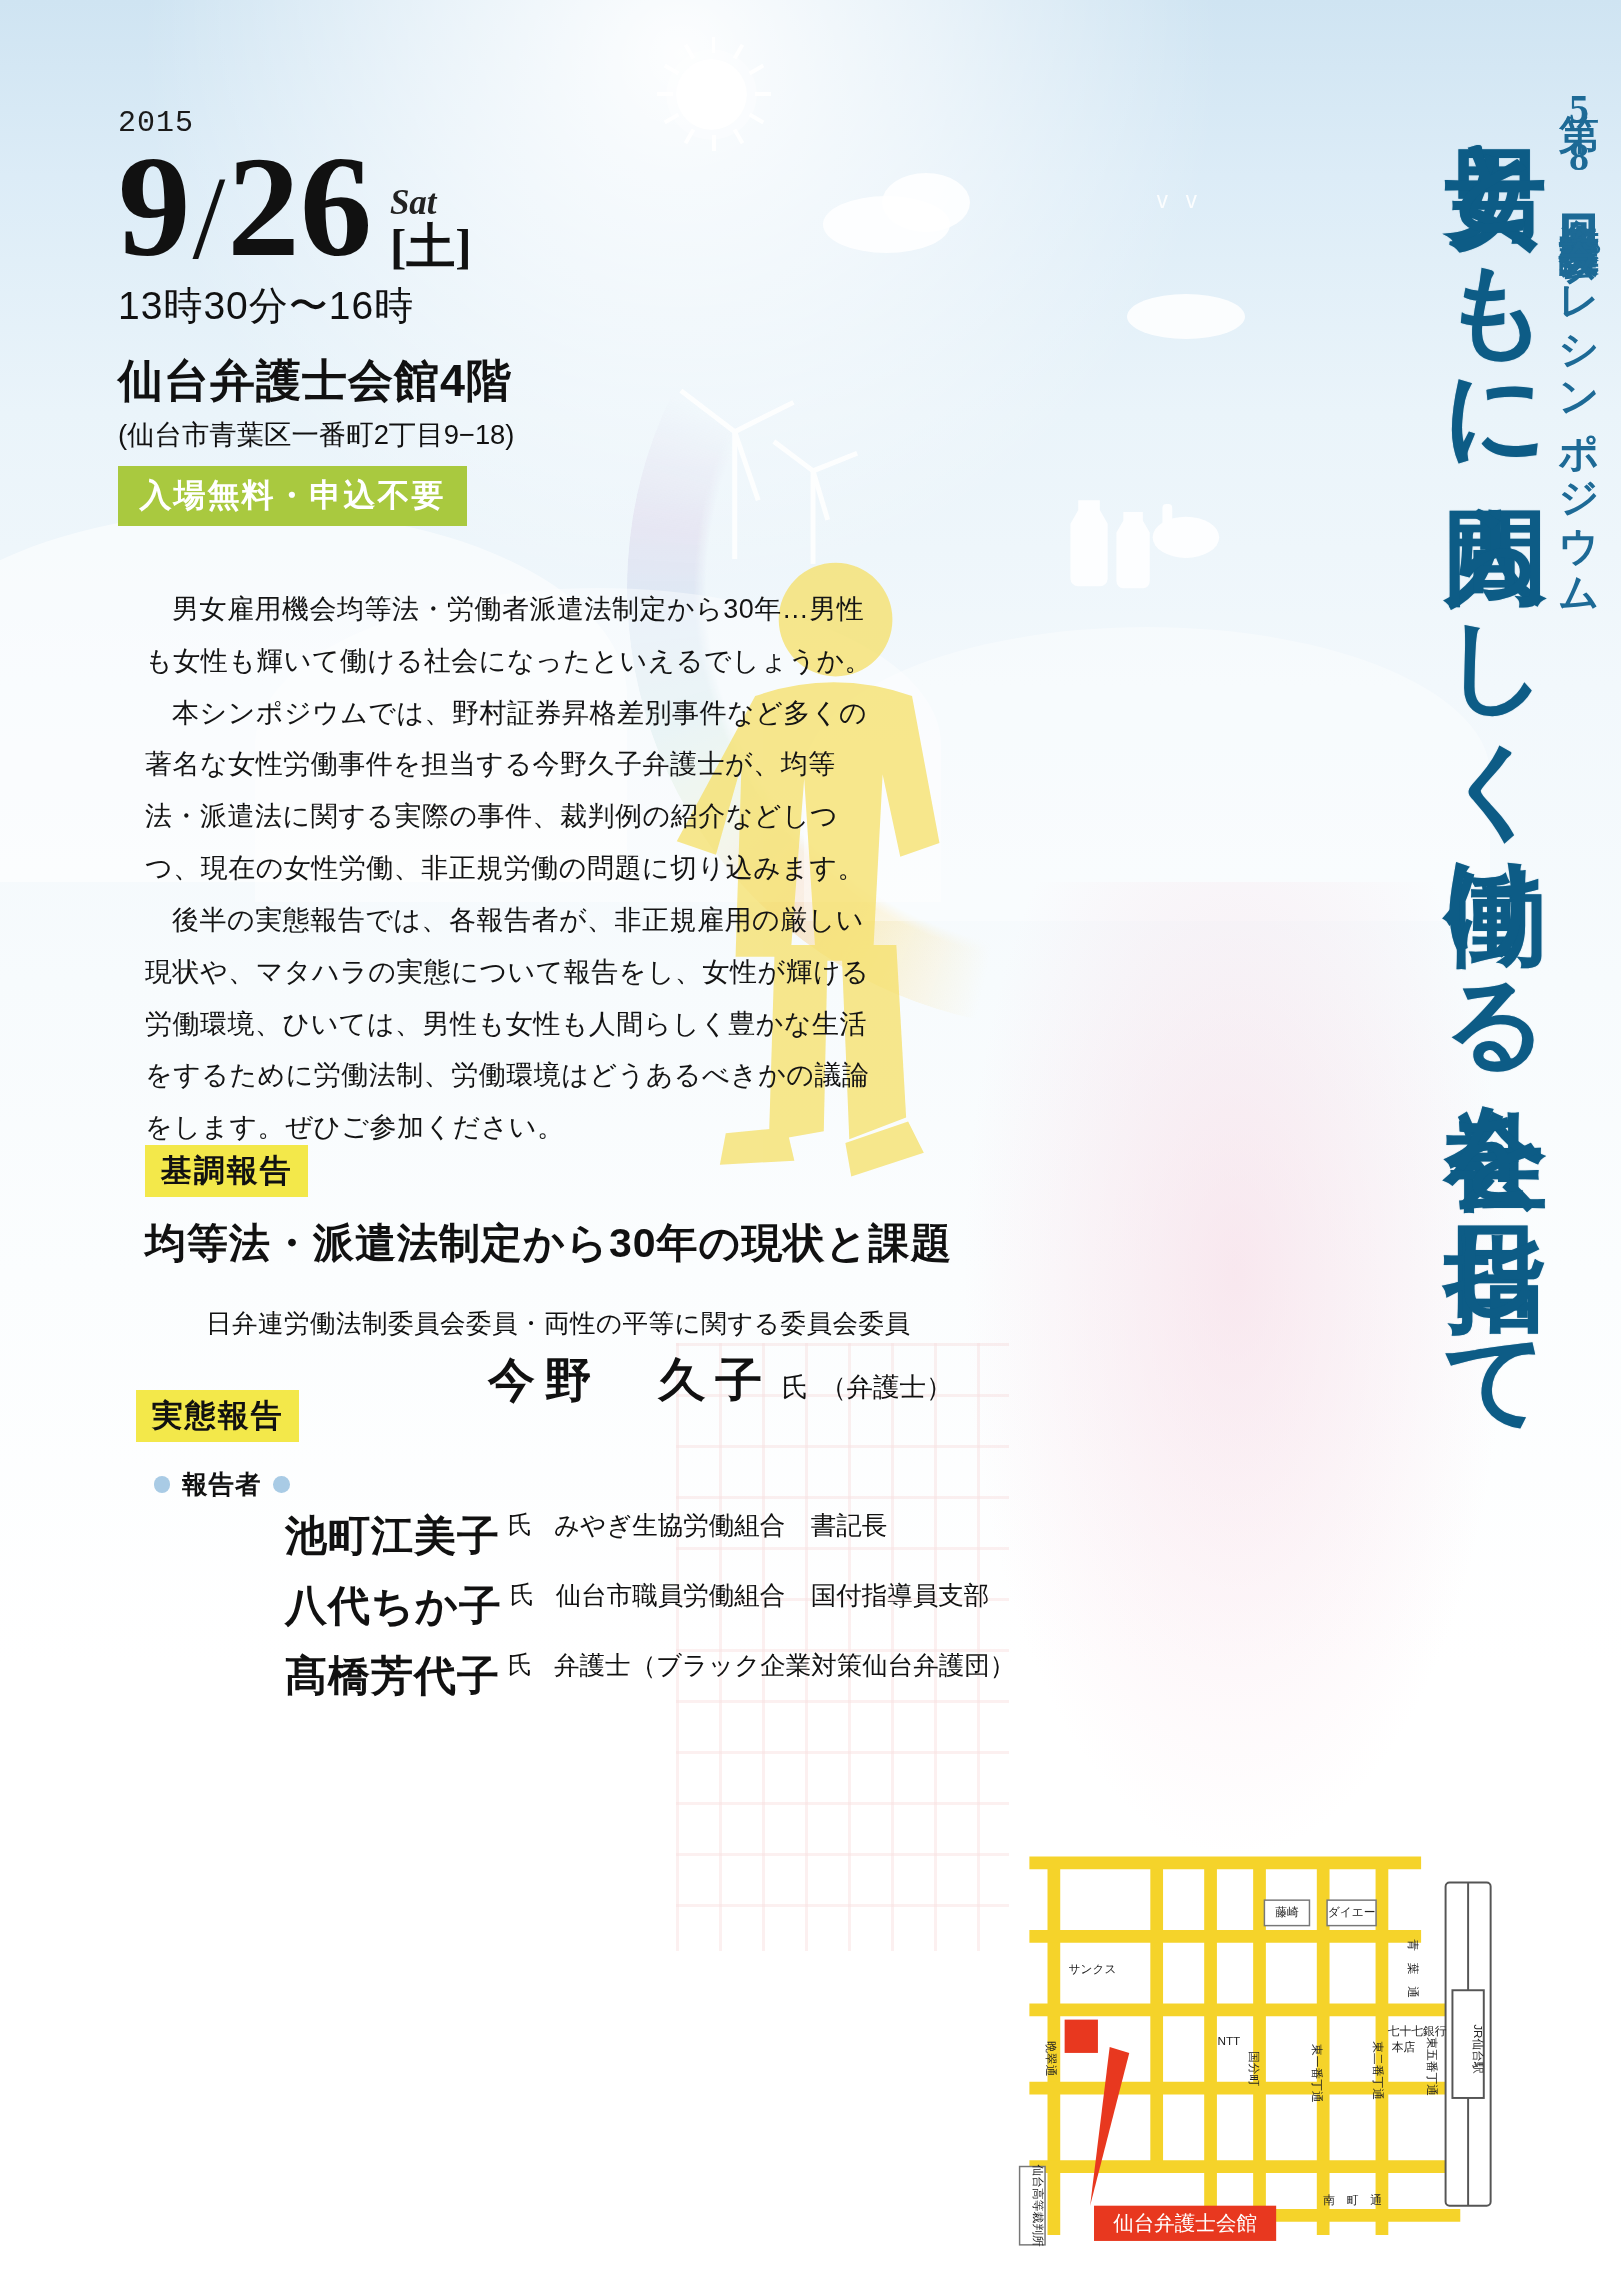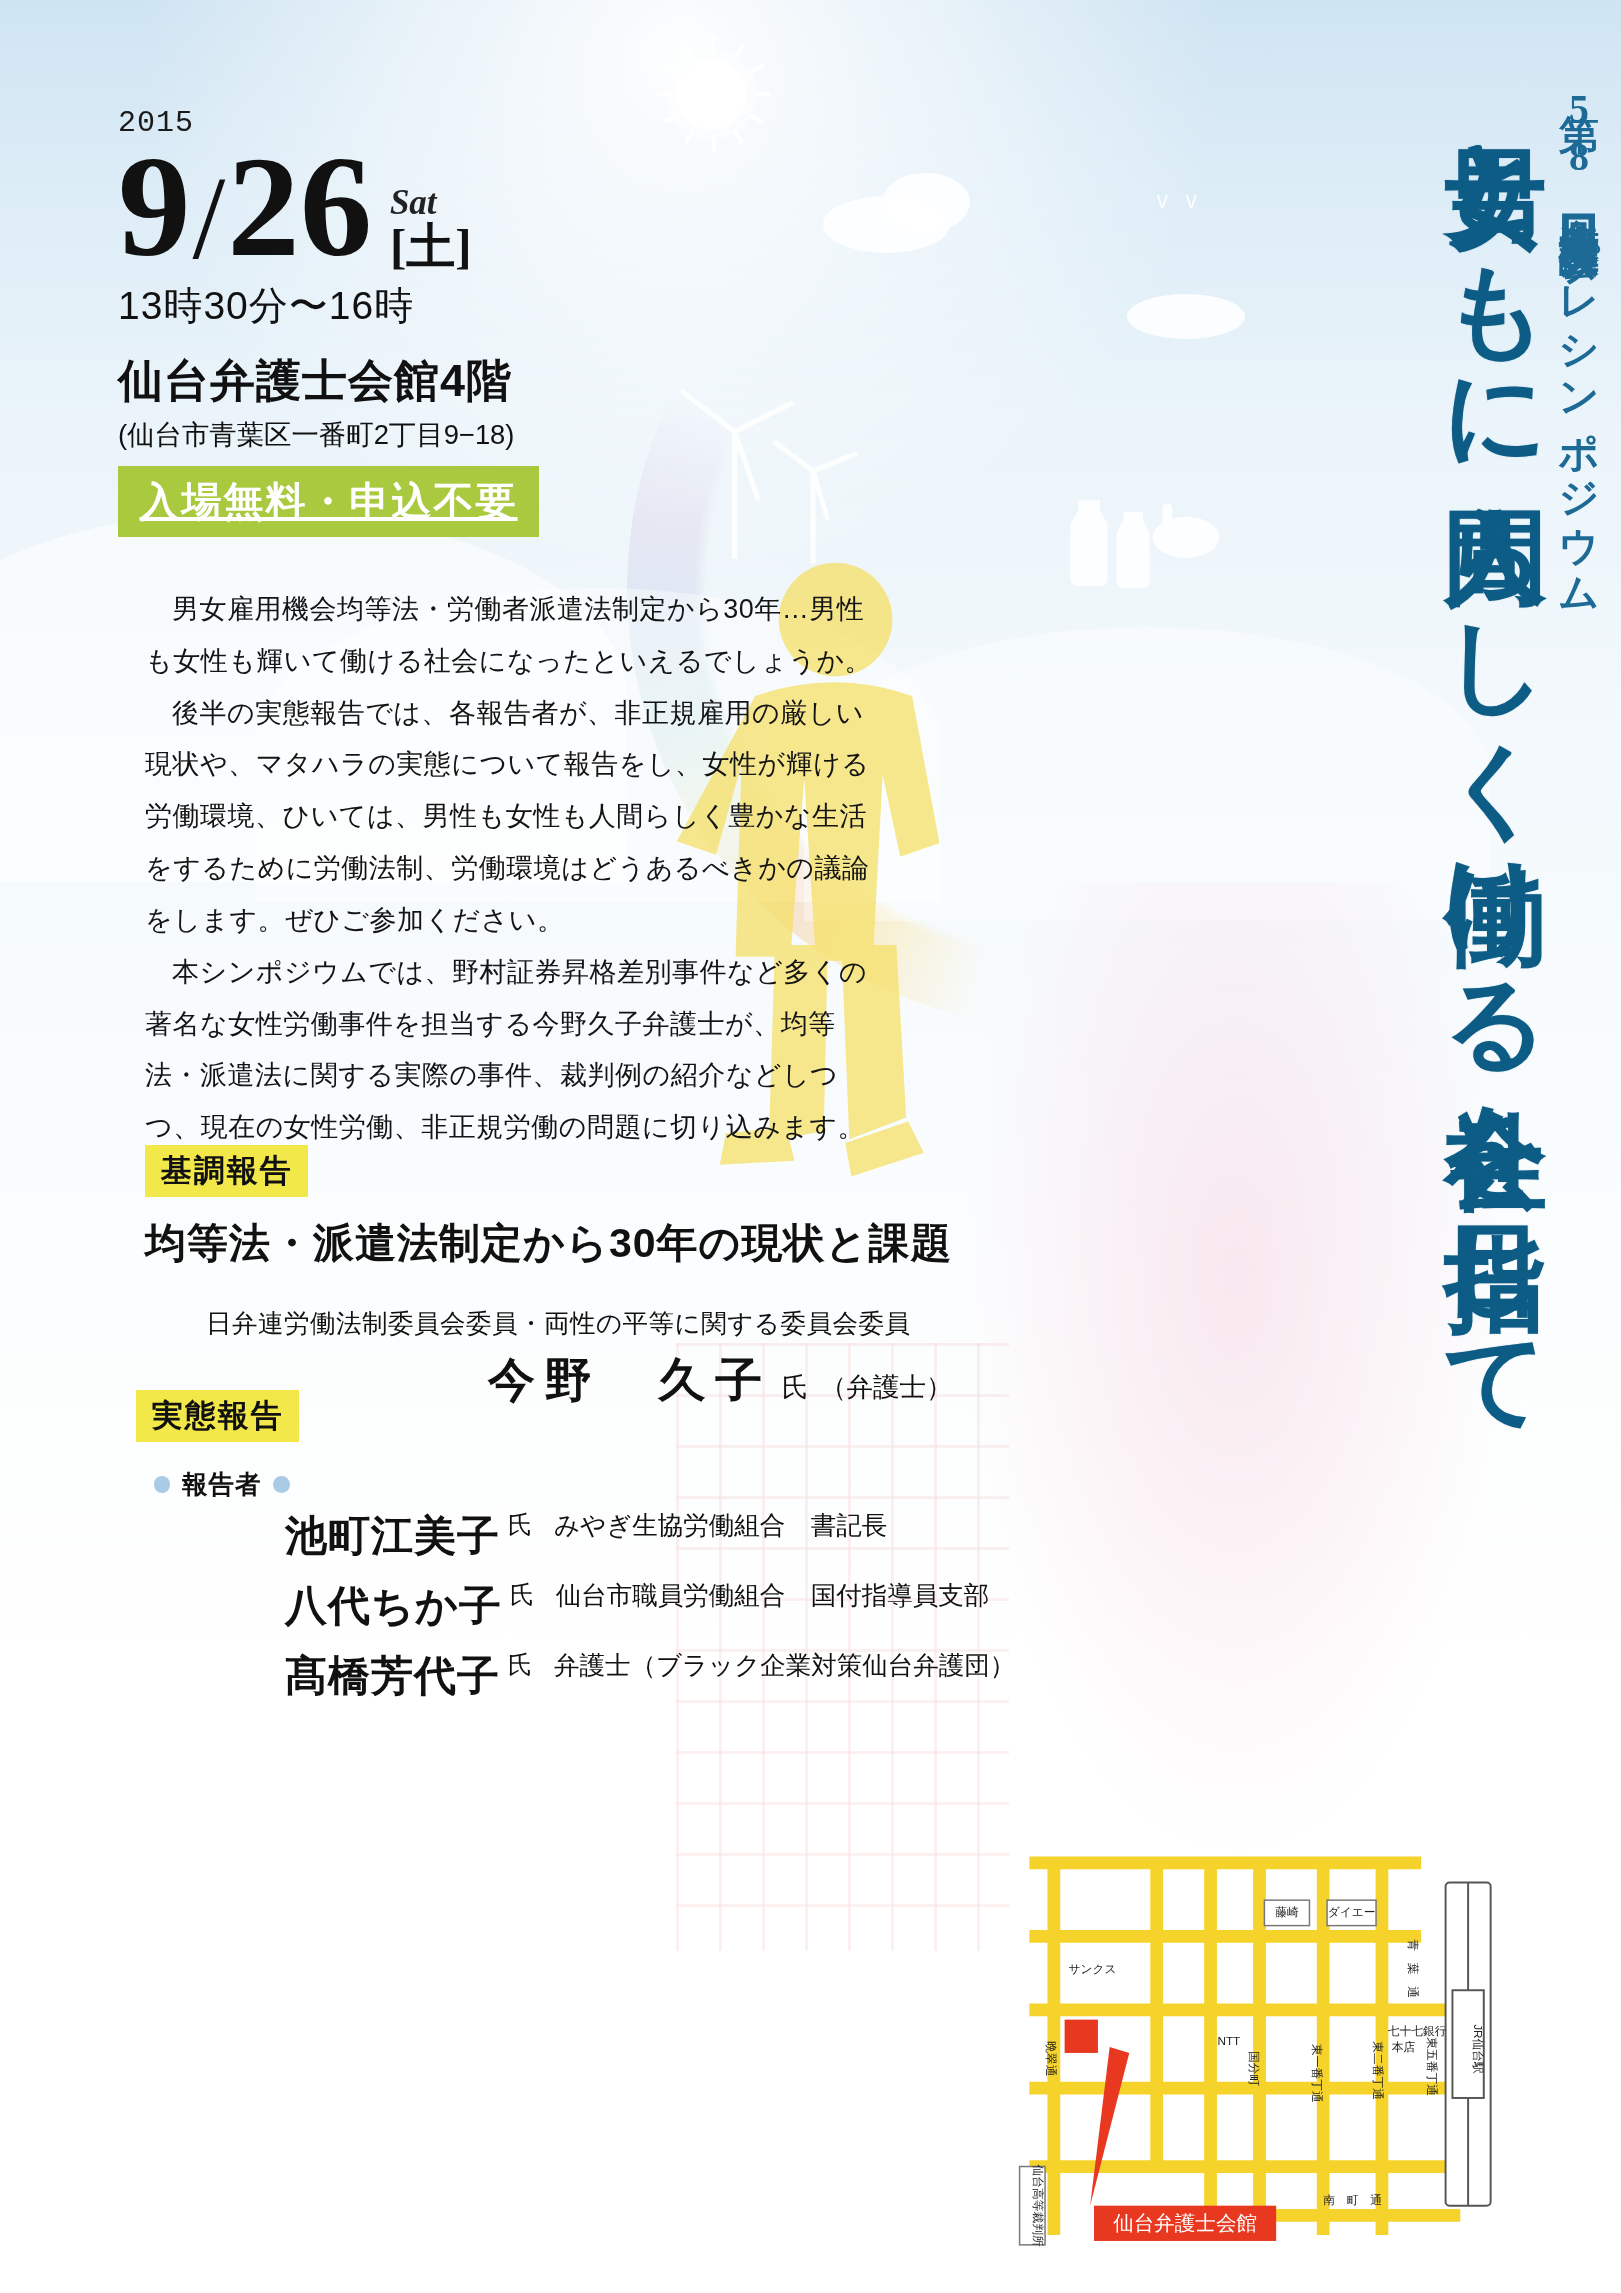--- a/index.html
+++ b/index.html
@@ -103,23 +103,22 @@
   }
   .bigdate .slash{font-size:118px;font-weight:normal;padding:0 2px;}
   .date-side{display:inline-block;margin-left:17.6px;vertical-align:bottom;}
   .dow-en{font-family:"Liberation Serif", serif;font-style:italic;font-size:35px;color:#222;display:block;line-height:1;}
   .dow-jp{font-family:"Liberation Serif", serif;font-size:49px;color:#111;display:block;line-height:1.1;}
   .time{font-family:"Liberation Sans", sans-serif;font-size:39px;color:#111;margin-top:5.9px;letter-spacing:1px;}
   .venue{font-family:"Liberation Sans", sans-serif;font-size:45px;font-weight:bold;color:#111;margin-top:17.6px;letter-spacing:1px;}
   .venue-addr{font-family:"Liberation Sans", sans-serif;font-size:27.4px;color:#111;margin-top:5.9px;}
   .free-badge{
     display:inline-block;margin-top:13.7px;padding:7.8px 21.6px;
-    background:#a9c93f;color:#fff;font-size:40px;font-weight:bold;letter-spacing:2px;
+    background:#a9c93f;color:#fff;font-size:32px;font-weight:bold;letter-spacing:2px;
     font-family:"Liberation Sans", sans-serif;
-    text-decoration:underline;
   }
 
   
   .body-text{
     position:absolute;left:145px;top:584px;width:735px;
     font-family:"Liberation Sans", sans-serif;
     font-size:27px;line-height:1.92;color:#141414;letter-spacing:0.5px;
   }
   .body-text p{margin:0 0 0 0;text-indent:1em;}
 
@@ -255,22 +254,22 @@
       </span>
     </div>
     <div class="time">13時30分〜16時</div>
     <div class="venue">仙台弁護士会館4階</div>
     <div class="venue-addr">(仙台市青葉区一番町2丁目9−18)</div>
     <div class="free-badge">入場無料・申込不要</div>
   </div>
 
   <div class="body-text">
     <p>男女雇用機会均等法・労働者派遣法制定から30年…男性も女性も輝いて働ける社会になったといえるでしょうか。</p>
+    <p>本シンポジウムでは、野村証券昇格差別事件など多くの著名な女性労働事件を担当する今野久子弁護士が、均等法・派遣法に関する実際の事件、裁判例の紹介などしつつ、現在の女性労働、非正規労働の問題に切り込みます。</p>
     <p>後半の実態報告では、各報告者が、非正規雇用の厳しい現状や、マタハラの実態について報告をし、女性が輝ける労働環境、ひいては、男性も女性も人間らしく豊かな生活をするために労働法制、労働環境はどうあるべきかの議論をします。ぜひご参加ください。</p>
-    <p>本シンポジウムでは、野村証券昇格差別事件など多くの著名な女性労働事件を担当する今野久子弁護士が、均等法・派遣法に関する実際の事件、裁判例の紹介などしつつ、現在の女性労働、非正規労働の問題に切り込みます。</p>
   </div>
 
   <div class="kichou-wrap">
     <span class="sec">基調報告</span>
     <div class="kichou-title">均等法・派遣法制定から30年の現状と課題</div>
     <div class="kichou-affil">日弁連労働法制委員会委員・両性の平等に関する委員会委員</div>
     <div class="kichou-name-row">
       <span class="kichou-name">今野　久子</span>
       <span class="suffix-shi">氏</span>
       <span class="paren-role">（弁護士）</span>

